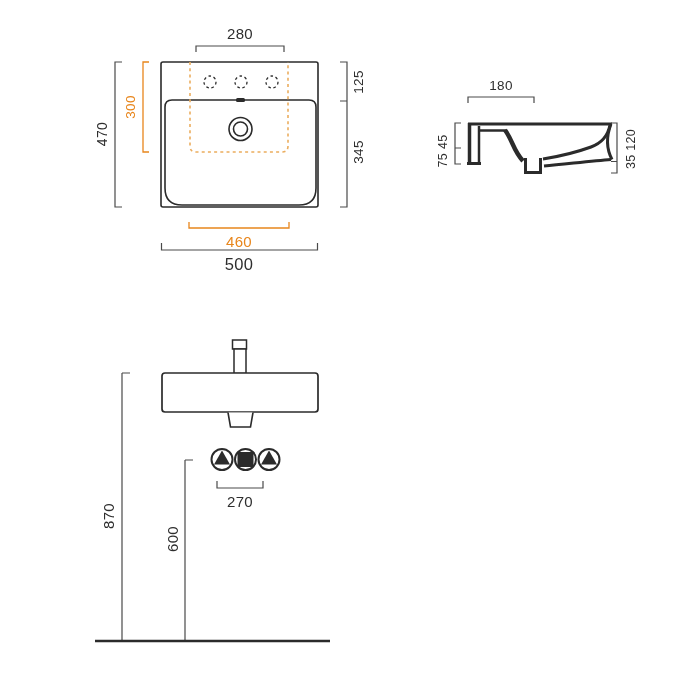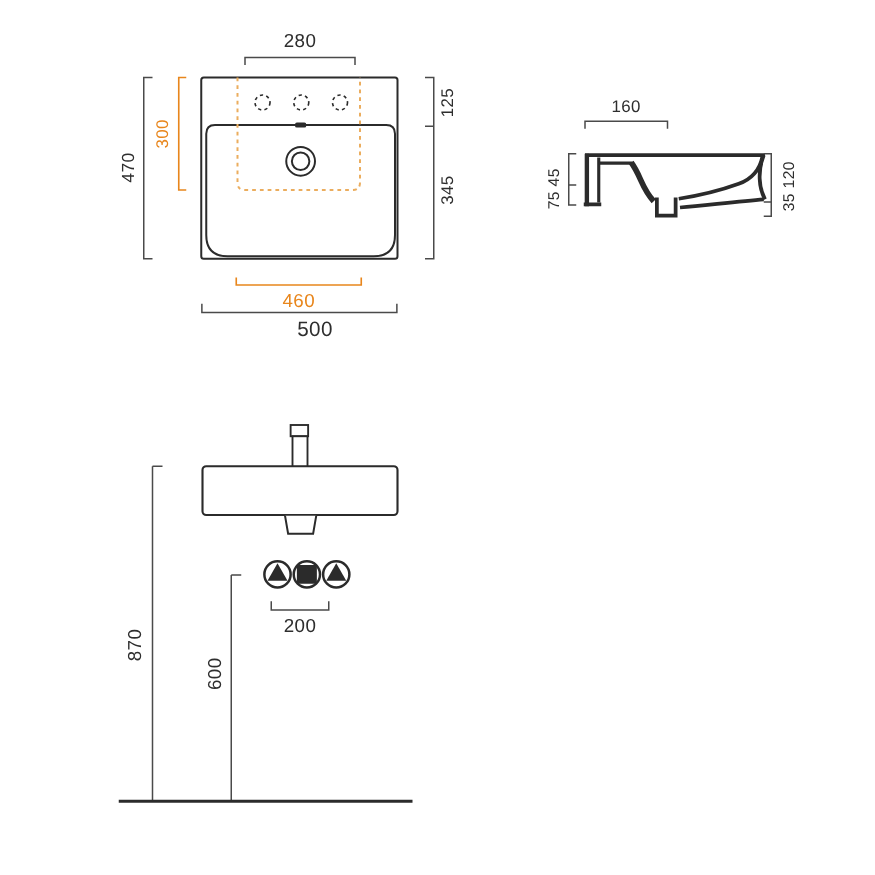--- a/index.html
+++ b/index.html
@@ -93,21 +93,21 @@
       <path d="M95,641 H330" class="s" stroke-width="2.4"></path>
     </g>
   </svg>
 
   <div class="lbl fs15" style="left:240px;top:33px;">280</div>
   <div class="lbl rot" style="left:102px;top:134px;">470</div>
   <div class="lbl rot orange fs135" style="left:130px;top:107px;">300</div>
   <div class="lbl rot fs135" style="left:358px;top:82px;">125</div>
   <div class="lbl rot fs135" style="left:358px;top:152px;">345</div>
   <div class="lbl orange fs15" style="left:239px;top:241px;">460</div>
-  <div class="lbl fs16" style="left:252px;top:264px;">500</div>
-  <div class="lbl fs135" style="left:501px;top:85px;">160</div>
+  <div class="lbl fs16" style="left:239px;top:264px;">500</div>
+  <div class="lbl fs135" style="left:501px;top:85px;">180</div>
   <div class="lbl rot fs125" style="left:443px;top:151px;">75 45</div>
   <div class="lbl rot fs125" style="left:631px;top:149px;">35 120</div>
   <div class="lbl rot fs15" style="left:108px;top:516px;">870</div>
   <div class="lbl rot fs15" style="left:172px;top:539px;">600</div>
-  <div class="lbl fs15" style="left:240px;top:501px;">200</div>
+  <div class="lbl fs15" style="left:240px;top:501px;">270</div>
 
 </div>
 
 </body></html>

